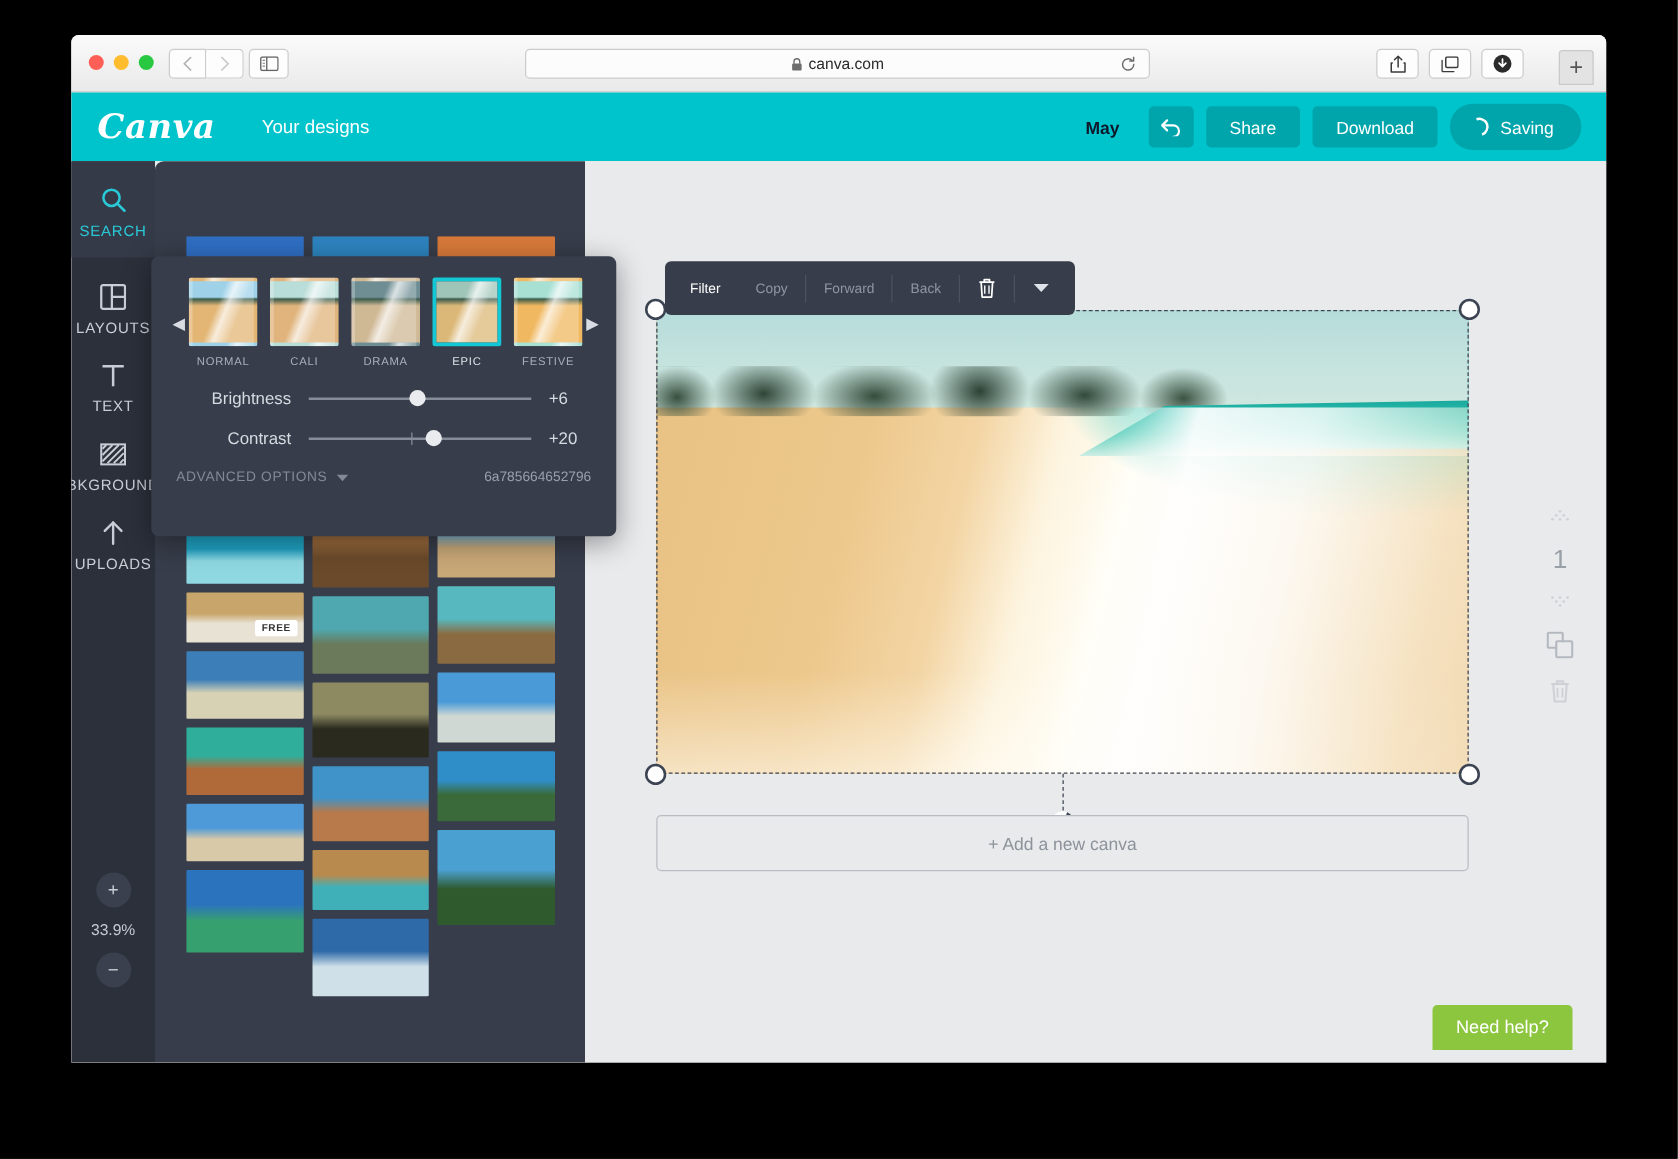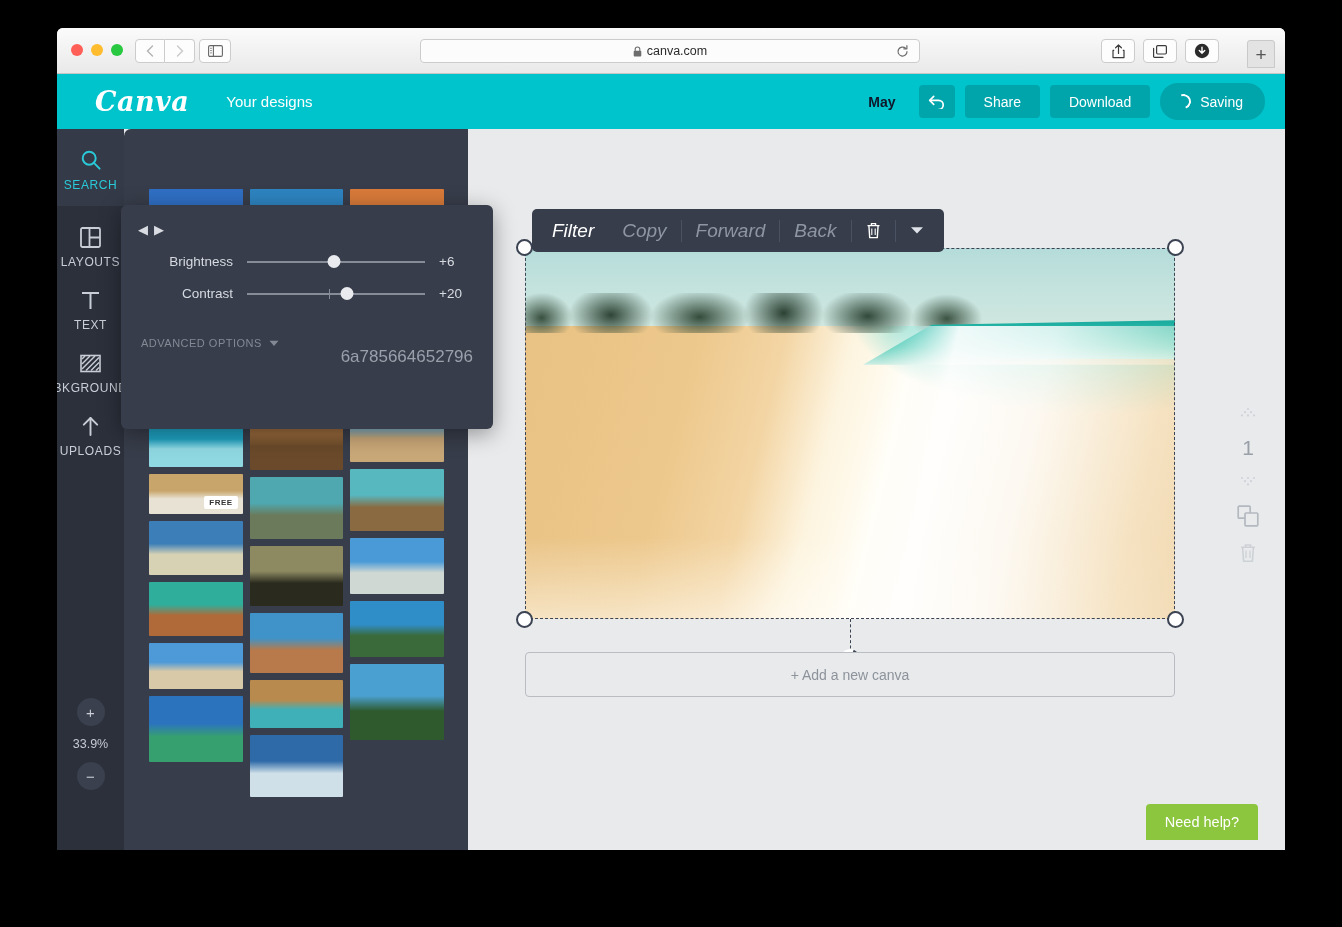--- a/index.html
+++ b/index.html
@@ -75,21 +75,21 @@
   }
 
   
   .appheader {
     height: 55px; width: 100%;
     background: #00c4cc;
     display: flex; align-items: center;
     position: relative;
   }
   .logo {
-    margin-left: 38px;
+    margin-left: 21px;
     color: #fff; font-family: "DejaVu Serif", serif;
     font-size: 27px; font-style: italic; font-weight: 700;
     letter-spacing: .5px;
   }
   .yourdesigns {
     margin-left: 37px; color: #fff; font-size: 15px;
   }
   .hdr-right {
     position: absolute; right: 20px; display: flex; align-items: center; gap: 10px;
   }
@@ -193,34 +193,34 @@
     position: absolute; top: -6px; width: 13px; height: 13px; border-radius: 50%;
     background: #e9ebef; transform: translateX(-50%);
   }
   .sval { color: #d6dae1; font-size: 13.5px; width: 34px; }
 
   .advrow {
     display: flex; align-items: center; justify-content: space-between;
     padding: 0 20px 0 20px; margin-top: 18px;
   }
   .advtext { color: #838a96; font-size: 11px; letter-spacing: .5px; display: flex; align-items: center; gap: 7px; }
-  .hashcode { color: #9aa1ac; font-size: 17px; margin-top: 28px; }
+  .hashcode { color: #9aa1ac; font-size: 11px; }
 
   
   .canvas { flex: 1; background: #e8eaec; position: relative; }
 
   .toolbar {
     position: absolute; left: 64px; top: 80px;
     height: 43px; background: #373d4a; border-radius: 5px;
     display: flex; align-items: center; padding: 0 6px;
     z-index: 3;
   }
   .tbitem {
-    color: #8f96a3; font-size: 19px; padding: 0 14px; height: 24px;
-    display: flex; align-items: center; font-style: italic;
+    color: #8f96a3; font-size: 11px; padding: 0 14px; height: 24px;
+    display: flex; align-items: center;
   }
   .tbitem.on { color: #fff; }
   .tbsep { width: 1px; height: 22px; background: #4a5161; }
 
   .selection {
     position: absolute; left: 57px; top: 119px;
     width: 650px; height: 371px;
   }
   .selimg {
     position: absolute; inset: 0;
@@ -598,20 +598,42 @@
       </div>
 
       <div class="needhelp">
         <span>Need help?</span>
       </div>
     </div>
 
     <div class="filterpanel">
       <div class="filmstrip">
         <span class="arrow">◀</span>
+        <div class="filters" id="filter-list">
+            <div class="filtercell">
+              <div class="filterimg" style="background: linear-gradient(112deg, rgba(255, 255, 255, 0) 40%, rgba(255, 255, 255, 0.75) 52%, rgba(255, 255, 255, 0.25) 70%), linear-gradient(rgb(159, 210, 232) 0%, rgb(159, 210, 232) 26%, rgb(58, 90, 74) 29%, rgb(227, 182, 117) 40%, rgb(227, 182, 117) 100%);"></div>
+              <div class="filtername">NORMAL</div>
+            </div>
+            <div class="filtercell">
+              <div class="filterimg" style="background: linear-gradient(112deg, rgba(255, 255, 255, 0) 40%, rgba(255, 255, 255, 0.75) 52%, rgba(255, 255, 255, 0.25) 70%), linear-gradient(rgb(185, 221, 216) 0%, rgb(185, 221, 216) 26%, rgb(58, 90, 74) 29%, rgb(224, 180, 124) 40%, rgb(224, 180, 124) 100%);"></div>
+              <div class="filtername">CALI</div>
+            </div>
+            <div class="filtercell">
+              <div class="filterimg" style="background: linear-gradient(112deg, rgba(255, 255, 255, 0) 40%, rgba(255, 255, 255, 0.75) 52%, rgba(255, 255, 255, 0.25) 70%), linear-gradient(rgb(111, 142, 148) 0%, rgb(111, 142, 148) 26%, rgb(58, 90, 74) 29%, rgb(207, 184, 148) 40%, rgb(207, 184, 148) 100%);"></div>
+              <div class="filtername">DRAMA</div>
+            </div>
+            <div class="filtercell sel">
+              <div class="filterimg" style="background: linear-gradient(112deg, rgba(255, 255, 255, 0) 40%, rgba(255, 255, 255, 0.75) 52%, rgba(255, 255, 255, 0.25) 70%), linear-gradient(rgb(159, 196, 184) 0%, rgb(159, 196, 184) 26%, rgb(58, 90, 74) 29%, rgb(220, 184, 120) 40%, rgb(220, 184, 120) 100%);"></div>
+              <div class="filtername">EPIC</div>
+            </div>
+            <div class="filtercell">
+              <div class="filterimg" style="background: linear-gradient(112deg, rgba(255, 255, 255, 0) 40%, rgba(255, 255, 255, 0.75) 52%, rgba(255, 255, 255, 0.25) 70%), linear-gradient(rgb(168, 224, 212) 0%, rgb(168, 224, 212) 26%, rgb(58, 90, 74) 29%, rgb(240, 184, 96) 40%, rgb(240, 184, 96) 100%);"></div>
+              <div class="filtername">FESTIVE</div>
+            </div>
+          </div>
         <span class="arrow">▶</span>
       </div>
 
       <div class="sliderrow">
         <span class="sliderlabel">Brightness</span>
         <span class="track">
           <span class="knob" id="b-knob" style="left: 49%;"></span>
         </span>
         <span class="sval">+6</span>
       </div>

